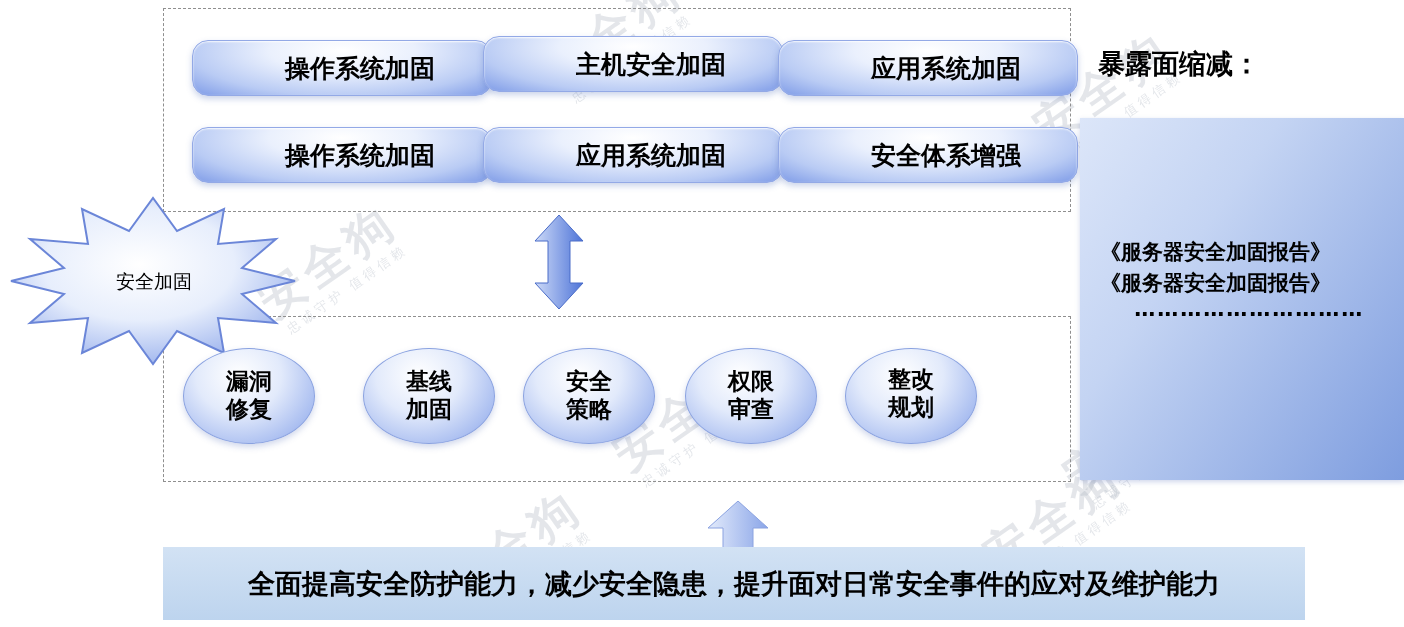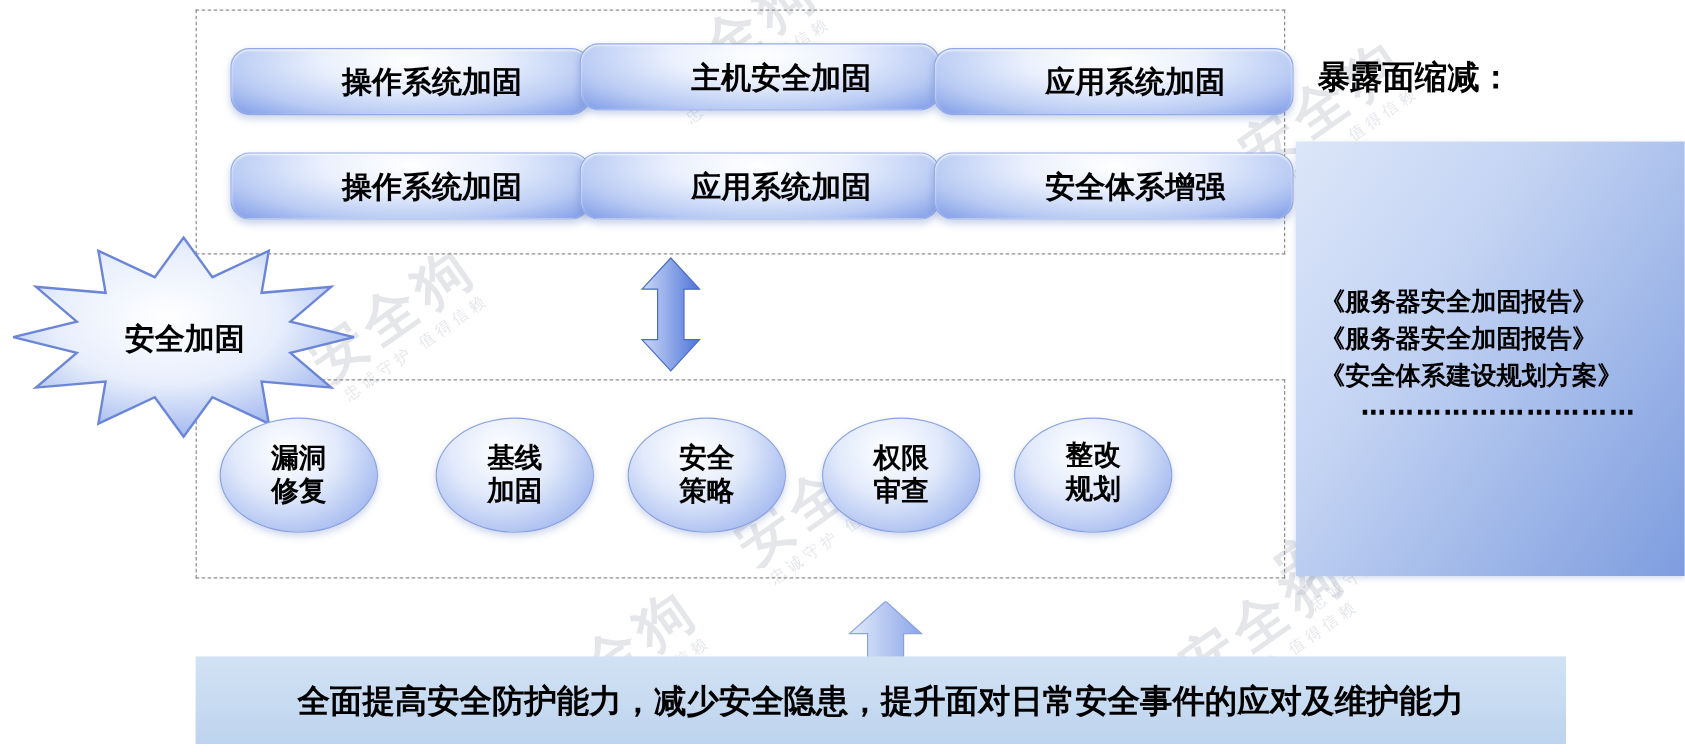--- a/index.html
+++ b/index.html
@@ -40,21 +40,21 @@
     box-shadow:0 3px 6px rgba(70,100,180,.25);
     display:flex;align-items:center;justify-content:center;text-align:right;
     font-size:23px;font-weight:bold;line-height:1.2;white-space:pre-line;z-index:2;
   }
   
   #star-wrap{position:absolute;left:8px;top:196px;width:292px;height:172px;z-index:2;}
   #star-wrap svg{position:absolute;left:0;top:0;}
   #star-label{
     position:absolute;left:0;top:0;width:100%;height:100%;
     display:flex;align-items:center;justify-content:center;
-    font-size:25px;font-weight:bold;
+    font-size:19px;font-weight:normal;
   }
   
   #double-arrow{position:absolute;left:528px;top:214px;width:62px;height:96px;z-index:2;}
   #up-arrow{position:absolute;left:706px;top:501px;width:64px;height:48px;z-index:2;}
   
   #output-title{
     position:absolute;left:1098px;top:46px;font-size:27px;font-weight:bold;z-index:2;
   }
   #output-panel{
     position:absolute;left:1080px;top:118px;width:324px;height:362px;
@@ -147,21 +147,20 @@
 策略</div>
 <div class="ellipse" style="left:685px;top:348px;">权限
 审查</div>
 <div class="ellipse" style="left:845px;top:348px;font-family:Liberation Mono, monospace;">整改
 规划</div>
 
 <div id="output-title">暴露面缩减：</div>
 <div id="output-panel">
   <div class="output-line">《服务器安全加固报告》</div>
   <div class="output-line">《服务器安全加固报告》</div>
-  <div class="output-line">《安全体系建设规划方案》</div>
   <div class="output-dots">⋯⋯⋯⋯⋯⋯⋯⋯⋯⋯</div>
 </div>
 
 <svg id="up-arrow" viewBox="0 0 64 48">
   <defs>
     <linearGradient id="upGrad" x1="0" y1="0" x2="1" y2="0">
       <stop offset="0%" stop-color="#e3ebfb"></stop>
       <stop offset="100%" stop-color="#8aa5e8"></stop>
     </linearGradient>
   </defs>

